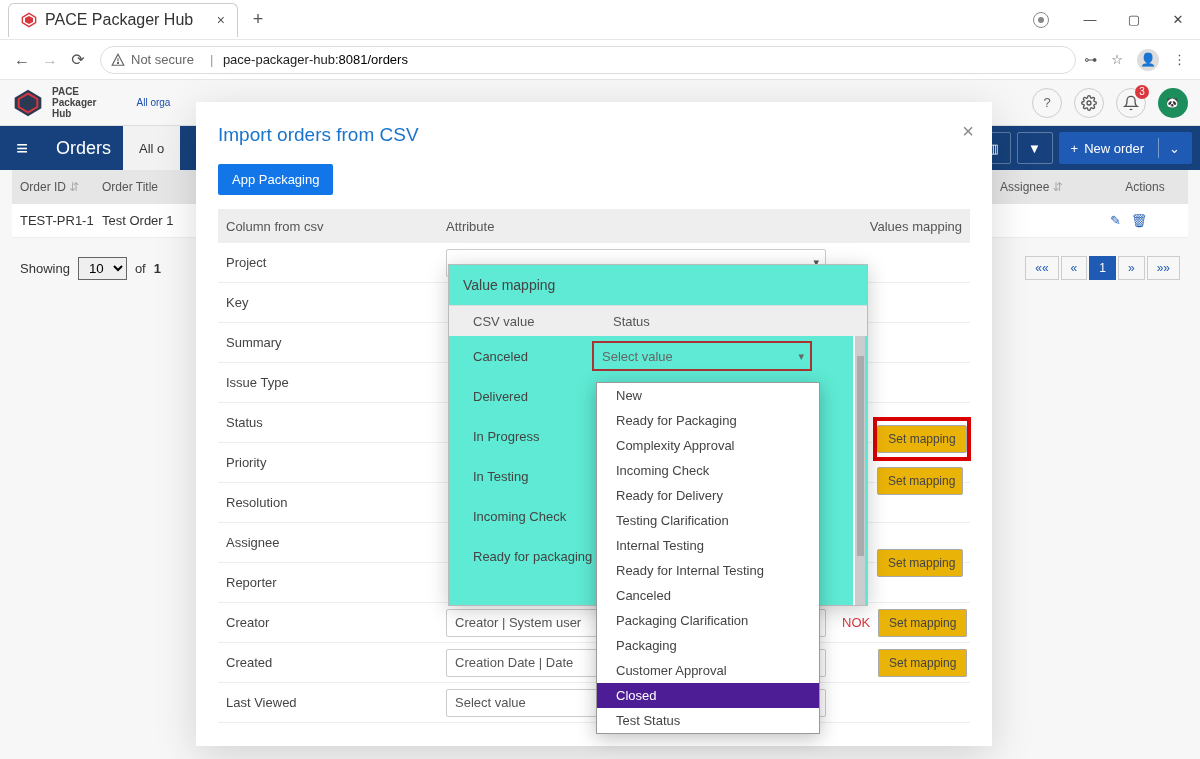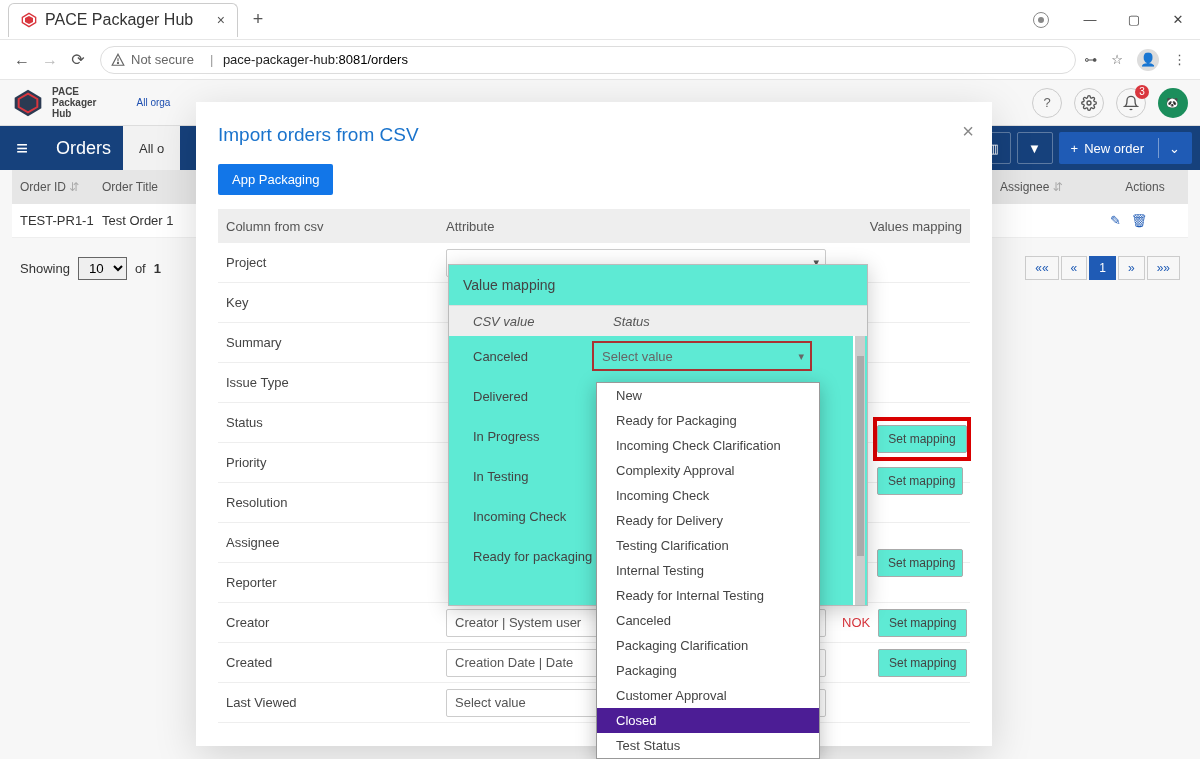--- a/index.html
+++ b/index.html
@@ -72,26 +72,26 @@
 .map-head .c1 { width:220px; }
 .map-head .c2 { flex:1; }
 .map-head .c3 { width:120px; text-align:right; }
 .map-row { display:flex; height:40px; align-items:center; border-bottom:1px solid #eee; padding:0 8px; font-size:13px; }
 .map-row .c1 { width:220px; color:#444; }
 .map-row .c2 { flex:1; }
 .map-row .c2 .sel { width: 380px; height:28px; border:1px solid #ccc; display:flex; align-items:center; padding:0 8px; color:#555; position:relative; border-radius:2px;}
 .map-row .c2 .sel::after { content:"▾"; position:absolute; right:6px; color:#555; font-size:11px; }
 .map-row .c3 { width:84px; text-align:right; }
 .map-row .nok { width:36px; color:#d9363e; text-align:left; font-size:13px; }
-.setmap-btn { border:1px solid #aaa; padding:6px 10px; font-size:12px; color:#444; background:#5eead4; border-radius:2px; cursor:pointer; white-space:nowrap; }
+.setmap-btn { border:1px solid #aaa; padding:6px 10px; font-size:12px; color:#444; background:#eab308; border-radius:2px; cursor:pointer; white-space:nowrap; }
 
 
 .popover { position:absolute; top:264px; left:448px; width:420px; height:342px; background:#5eead4; border:1px solid #bbb; box-shadow:0 4px 20px rgba(0,0,0,0.2); display:flex; flex-direction:column; z-index:5; }
 .popover .pv-title { padding:12px 14px; font-size:14px; color:#444; border-bottom:1px solid #ddd; }
-.popover .pv-head { display:flex; background:#eee; height:30px; align-items:center; font-size:13px; color:#555; padding:0 24px;font-style:italic; }
+.popover .pv-head { display:flex; background:#eee; height:30px; align-items:center; font-size:13px; color:#555; padding:0 24px; }
 .popover .pv-head .pc1 { width:140px; }
 .popover .pv-body { flex:1; overflow:hidden; position:relative; padding:0 14px; }
 .popover .pv-body::after { content:""; position:absolute; right:2px; top:0; width:10px; height:100%; background:linear-gradient(#ccc,#ccc); border-left:2px solid #fff; }
 .popover .pv-body::before { content:""; position:absolute; right:3px; top:20px; width:7px; height:200px; background:#aaa; z-index:1; }
 .pv-row { display:flex; height:40px; align-items:center; font-size:13px; }
 .pv-row .pc1 { width:130px; padding-left:10px; color:#444; }
 .pv-row .pc2 { flex:1; }
 .pv-select { width:218px; height:28px; border:1px solid #666; display:flex; align-items:center; padding:0 8px; color:#666; position:relative; }
 .pv-select.focus { border:1px solid #a33; box-shadow:0 0 0 1px #a33; }
 .pv-select::after { content:"▾"; position:absolute; right:6px; font-size:11px; }
@@ -360,21 +360,20 @@
     <div class="pv-row">
         <div class="pc1">Ready for packaging</div>
         <div class="pc2"></div>
       </div>
   </div>
 </div>
 
 <div class="dropdown">
   <div class="opt">New</div>
   <div class="opt">Ready for Packaging</div>
-  <div class="opt">Incoming Check Clarification</div>
   <div class="opt">Complexity Approval</div>
   <div class="opt">Incoming Check</div>
   <div class="opt">Ready for Delivery</div>
   <div class="opt">Testing Clarification</div>
   <div class="opt">Internal Testing</div>
   <div class="opt">Ready for Internal Testing</div>
   <div class="opt">Canceled</div>
   <div class="opt">Packaging Clarification</div>
   <div class="opt">Packaging</div>
   <div class="opt">Customer Approval</div>

